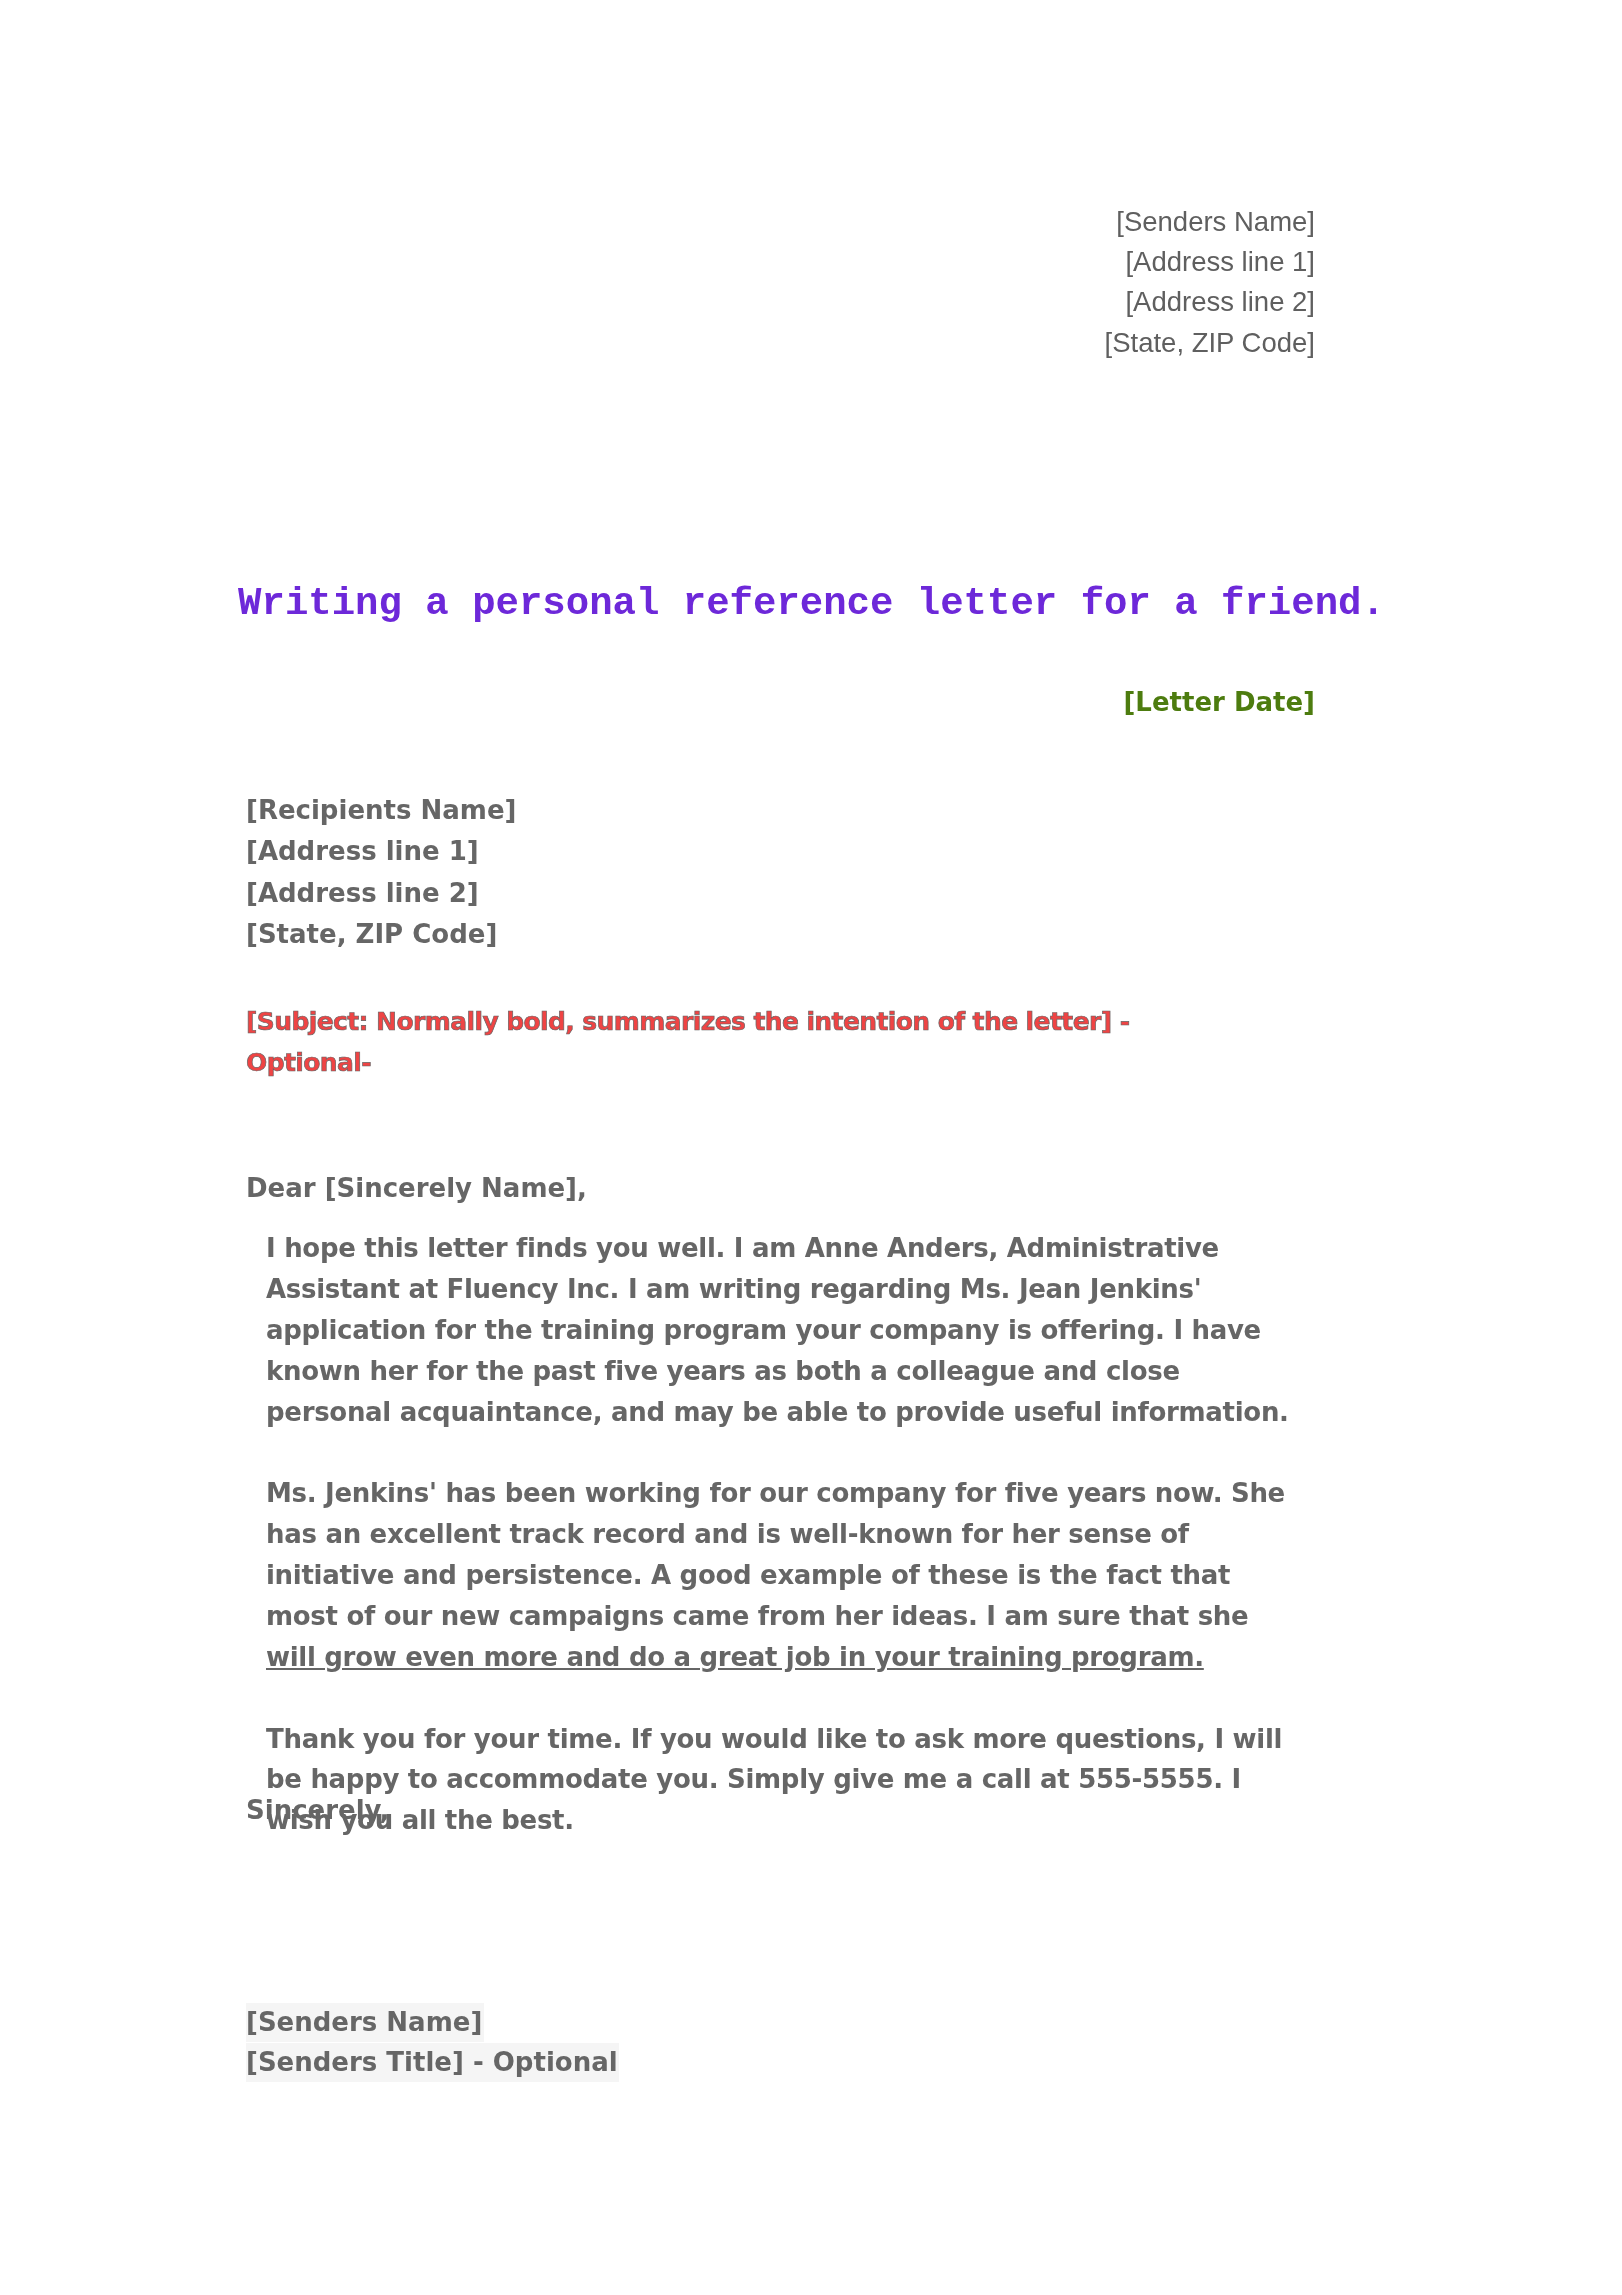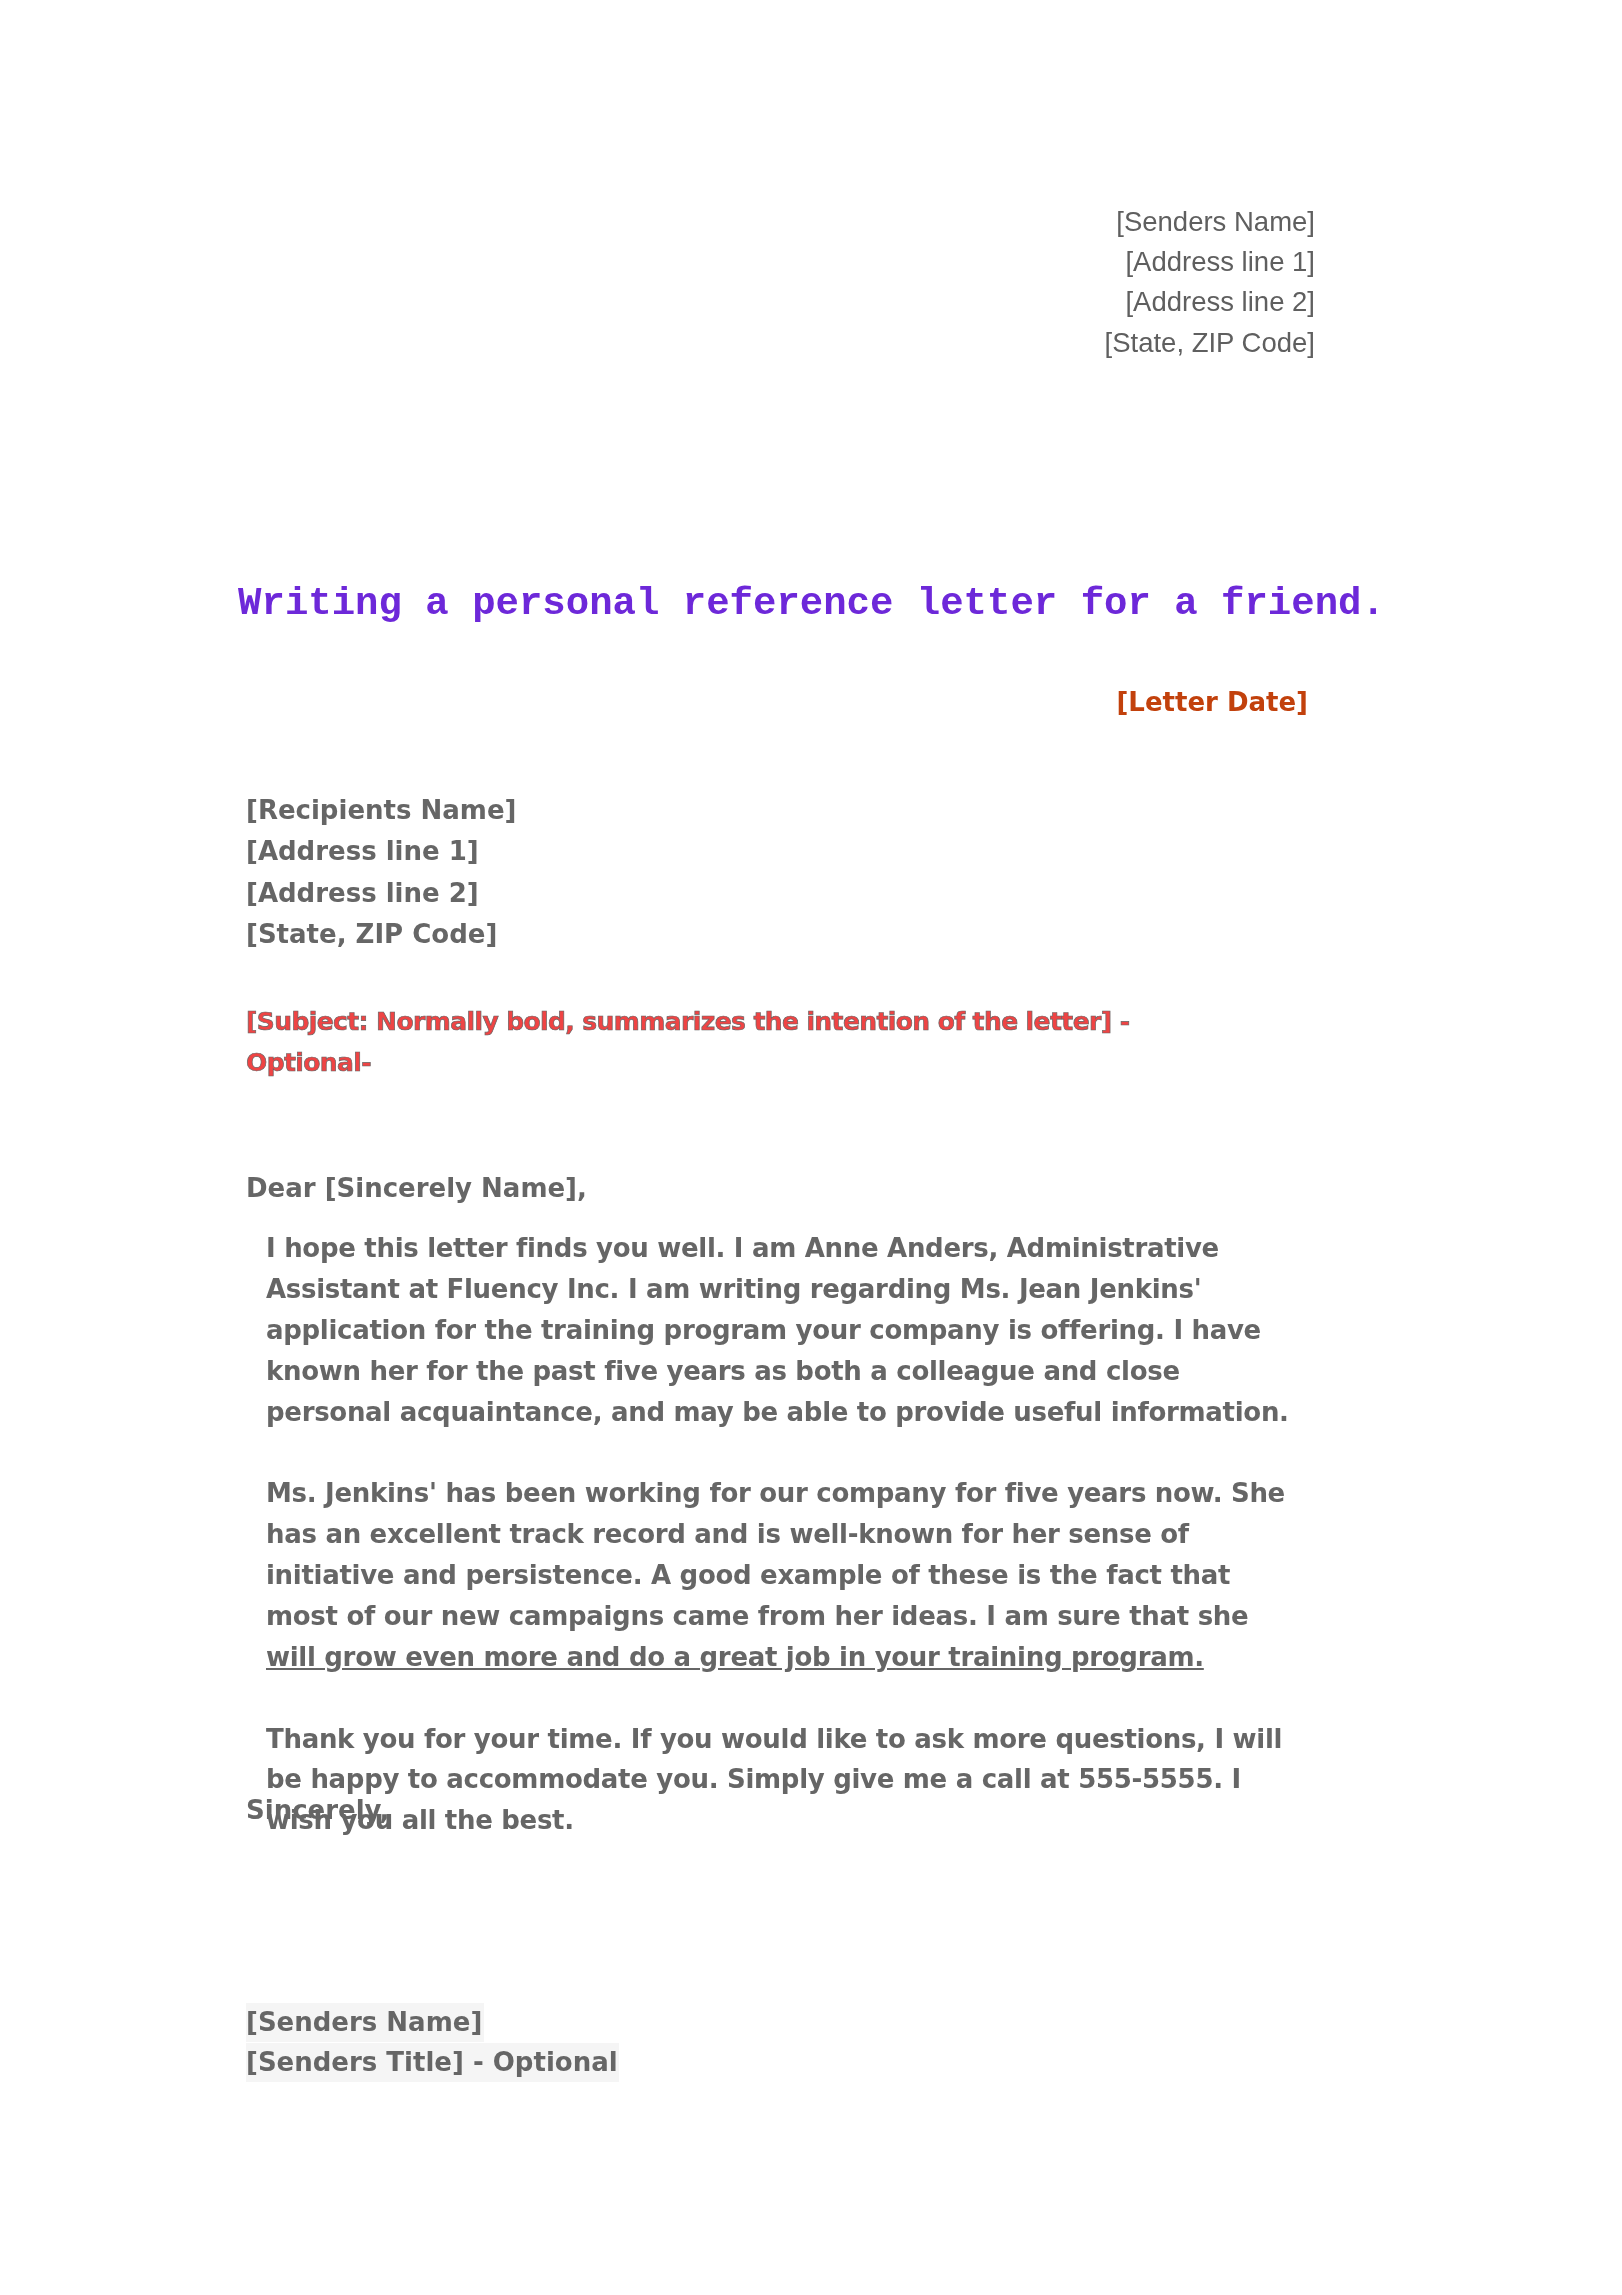--- a/index.html
+++ b/index.html
@@ -37,25 +37,25 @@
     .title {
       left: 0;
       width: 1623px;
       text-align: center;
       font-family: Liberation Mono, monospace;
       font-size: 39px;
       font-weight: bold;
       color: #6d28d9;
     }
     .date {
-      right: 254px;
+      right: 247px;
       font-family: "DejaVu Sans", sans-serif;
       font-size: 26px;
       font-weight: bold;
-      color: #c2410c;
+      color: #4d7c0f;
     }
     .body-text {
       left: 246px;
       font-family: "DejaVu Sans", sans-serif;
       font-size: 26px;
       font-weight: bold;
       color: #666666;
     }
     .subject {
       left: 246px;

